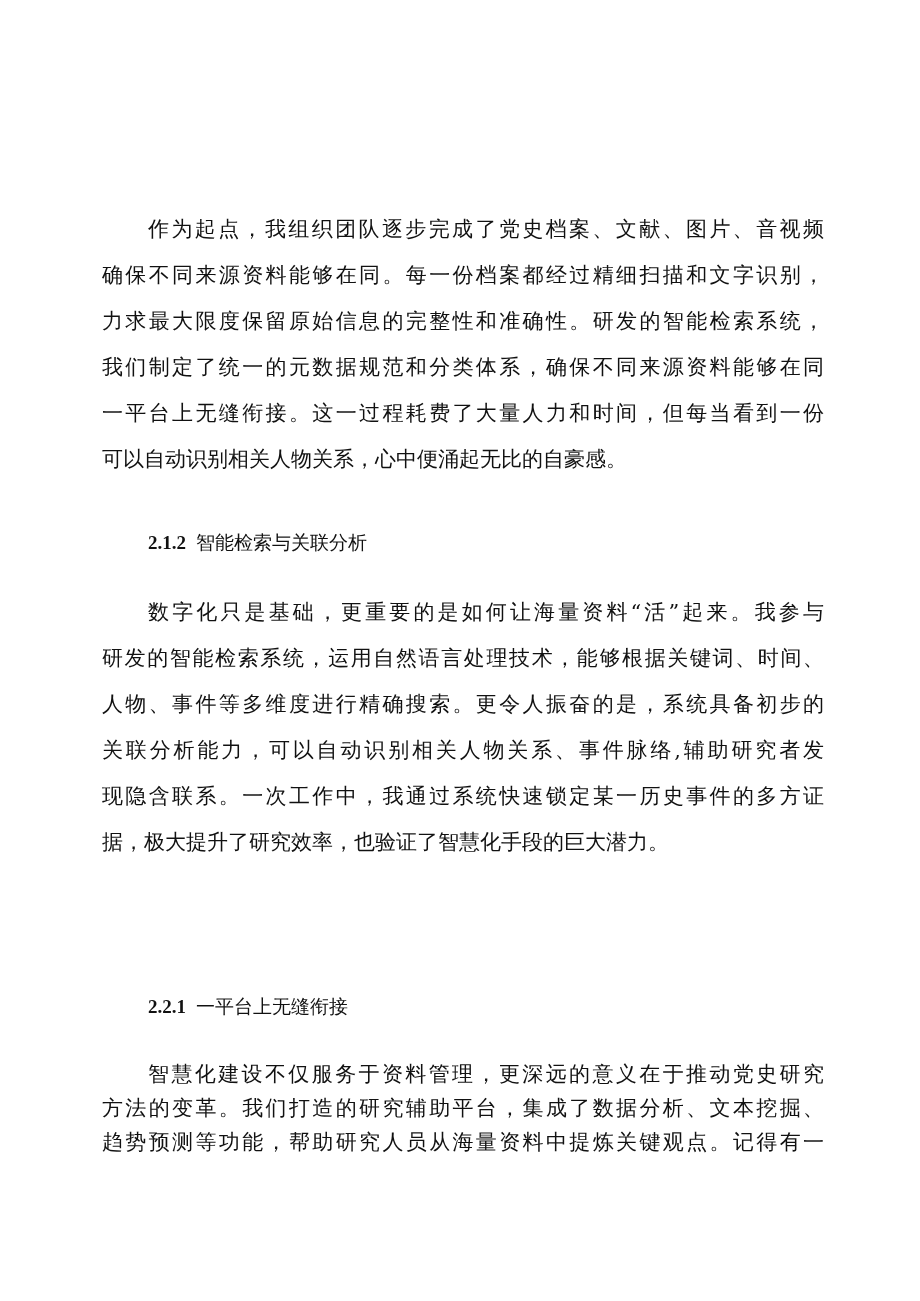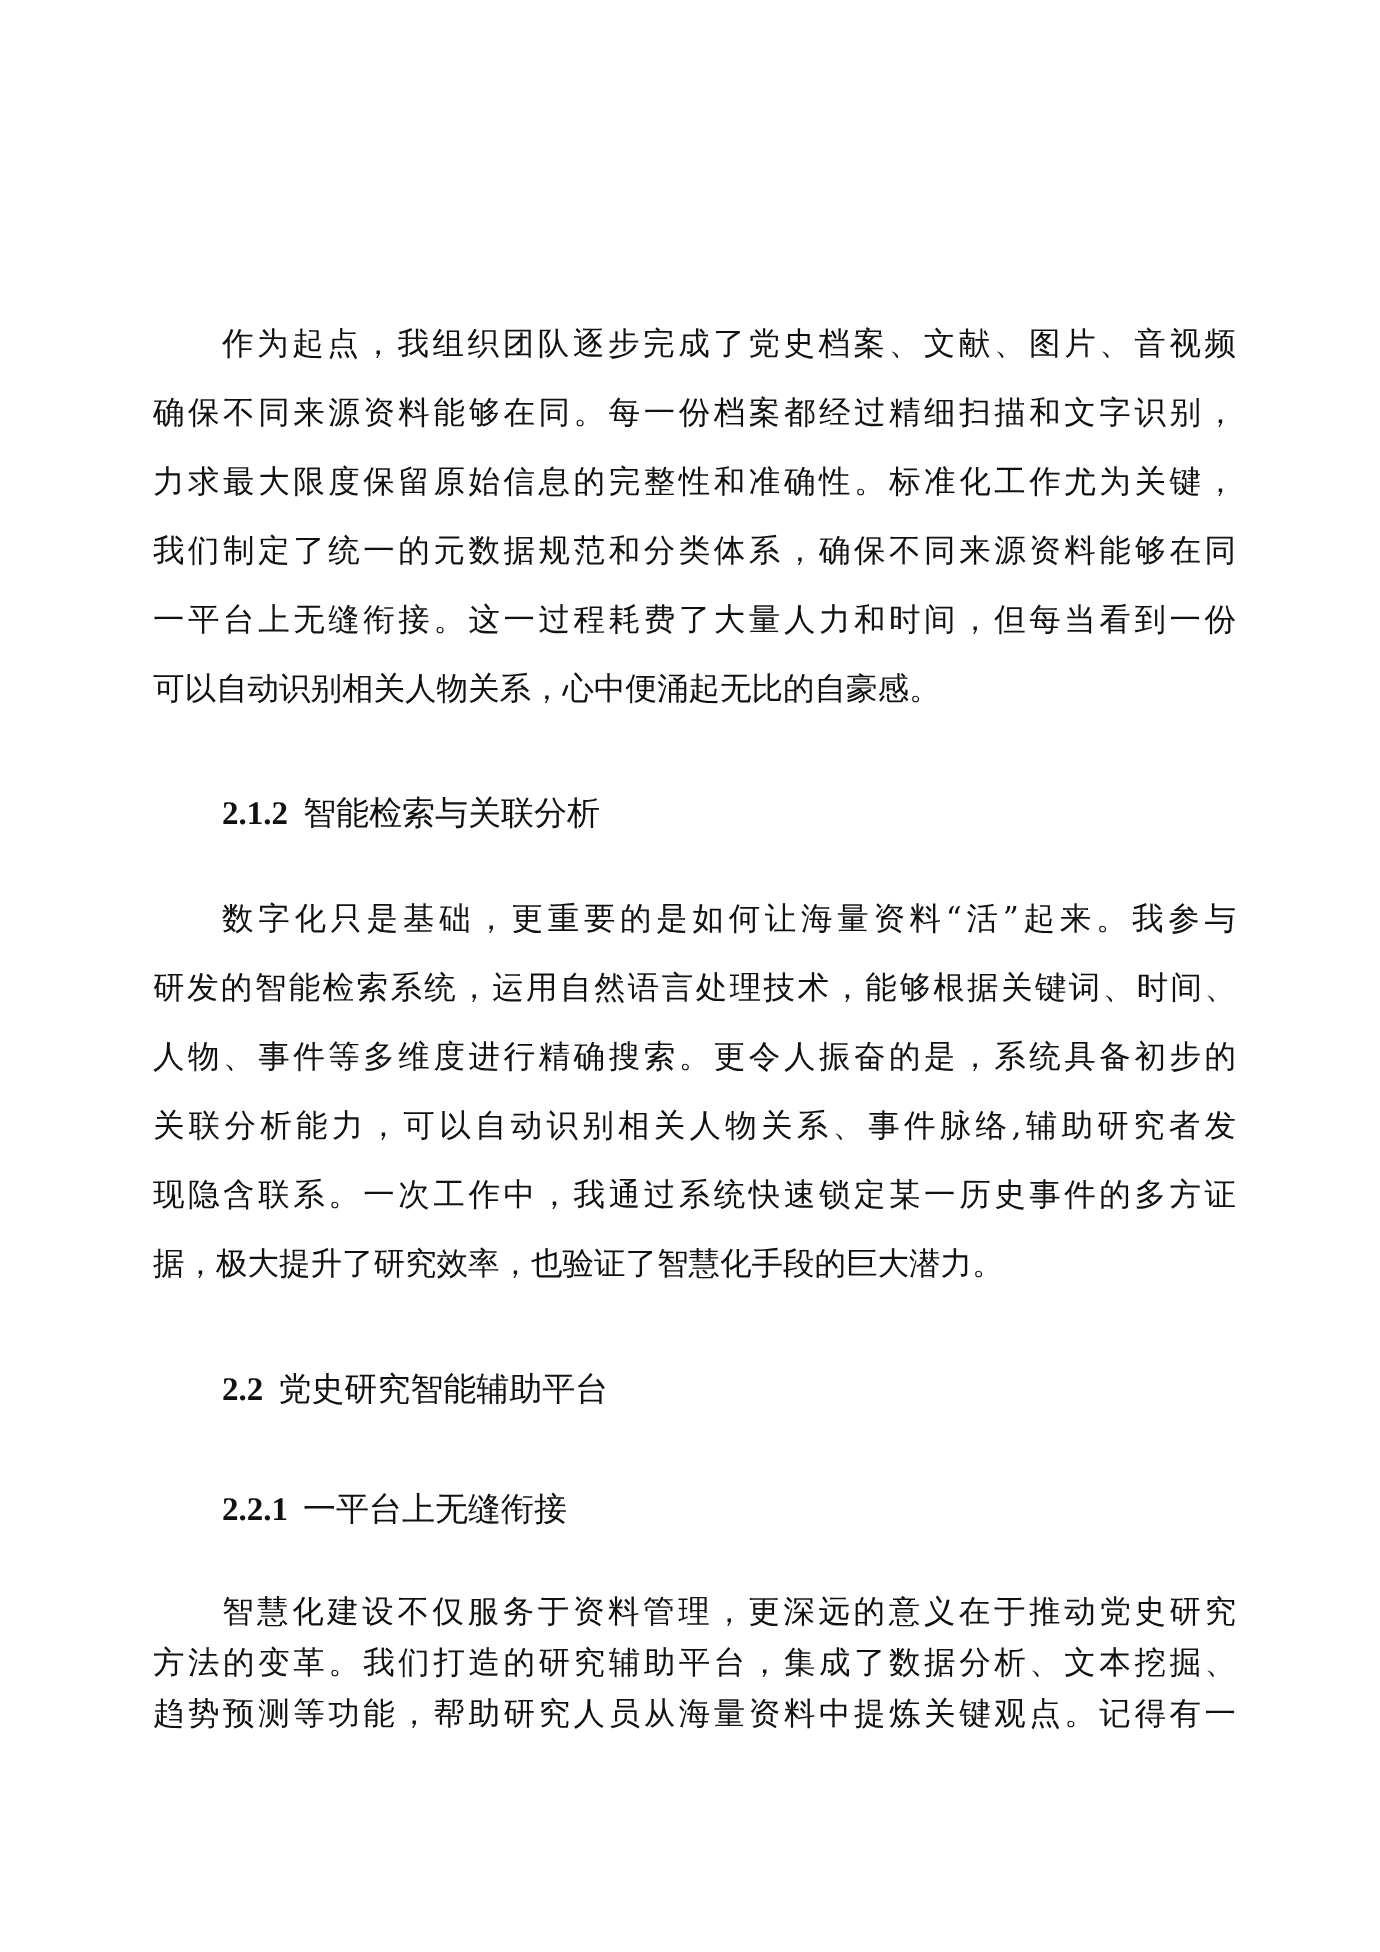--- a/index.html
+++ b/index.html
@@ -3,53 +3,50 @@
 <meta charset="utf-8">
 <style>
   html, body { margin: 0; padding: 0; background: #ffffff; }
   body { width: 920px; height: 1301px; position: relative; overflow: hidden;
          font-family: "DejaVu Serif", "Liberation Serif", serif; color: #111; }
   .page { position: absolute; left: 0; top: 0; width: 920px; height: 1301px; margin-top: 44px; }
   .line { position: absolute; left: 102px; width: 722px; font-size: 21px; line-height: 24px;
           white-space: nowrap; text-align: justify; text-align-last: justify; letter-spacing: 0px; }
   .line.last { text-align-last: left; }
   .line.indent { left: 148px; width: 676px; }
-  .heading { position: absolute; left: 148px; font-size: 22px; line-height: 24px; white-space: nowrap; }
+  .heading { position: absolute; left: 148px; font-size: 19px; line-height: 24px; white-space: nowrap; }
   .heading .num { font-family: "Liberation Serif", serif; font-weight: bold; margin-right: 10px; }
 </style>
 </head>
 <body>
 
 <div class="page">
 
   <div>
     <div class="line indent" style="top:173px">作为起点，我组织团队逐步完成了党史档案、文献、图片、音视频</div>
     <div class="line" style="top:219px">确保不同来源资料能够在同。每一份档案都经过精细扫描和文字识别，</div>
-    <div class="line" style="top:265px">力求最大限度保留原始信息的完整性和准确性。标准化工作尤为关键，</div>
+    <div class="line" style="top:265px">力求最大限度保留原始信息的完整性和准确性。研发的智能检索系统，</div>
     <div class="line" style="top:311px">我们制定了统一的元数据规范和分类体系，确保不同来源资料能够在同</div>
     <div class="line" style="top:357px">一平台上无缝衔接。这一过程耗费了大量人力和时间，但每当看到一份</div>
     <div class="line last" style="top:403px">可以自动识别相关人物关系，心中便涌起无比的自豪感。</div>
   </div>
 
   <div class="heading" style="top:486px">
     <span class="num">2.1.2</span><span>智能检索与关联分析</span>
   </div>
 
   <div>
     <div class="line indent" style="top:556px">数字化只是基础，更重要的是如何让海量资料“活”起来。我参与</div>
     <div class="line" style="top:602px">研发的智能检索系统，运用自然语言处理技术，能够根据关键词、时间、</div>
     <div class="line" style="top:648px">人物、事件等多维度进行精确搜索。更令人振奋的是，系统具备初步的</div>
     <div class="line" style="top:694px">关联分析能力，可以自动识别相关人物关系、事件脉络,辅助研究者发</div>
     <div class="line" style="top:740px">现隐含联系。一次工作中，我通过系统快速锁定某一历史事件的多方证</div>
     <div class="line last" style="top:786px">据，极大提升了研究效率，也验证了智慧化手段的巨大潜力。</div>
   </div>
 
-  <div class="heading" style="top:870px">
-    <span class="num">2.2</span><span>党史研究智能辅助平台</span>
-  </div>
 
   <div class="heading" style="top:950px">
     <span class="num">2.2.1</span><span>一平台上无缝衔接</span>
   </div>
 
   <div>
     <div class="line indent" style="top:1018px">智慧化建设不仅服务于资料管理，更深远的意义在于推动党史研究</div>
     <div class="line" style="top:1052px">方法的变革。我们打造的研究辅助平台，集成了数据分析、文本挖掘、</div>
     <div class="line" style="top:1086px">趋势预测等功能，帮助研究人员从海量资料中提炼关键观点。记得有一</div>
   </div>

